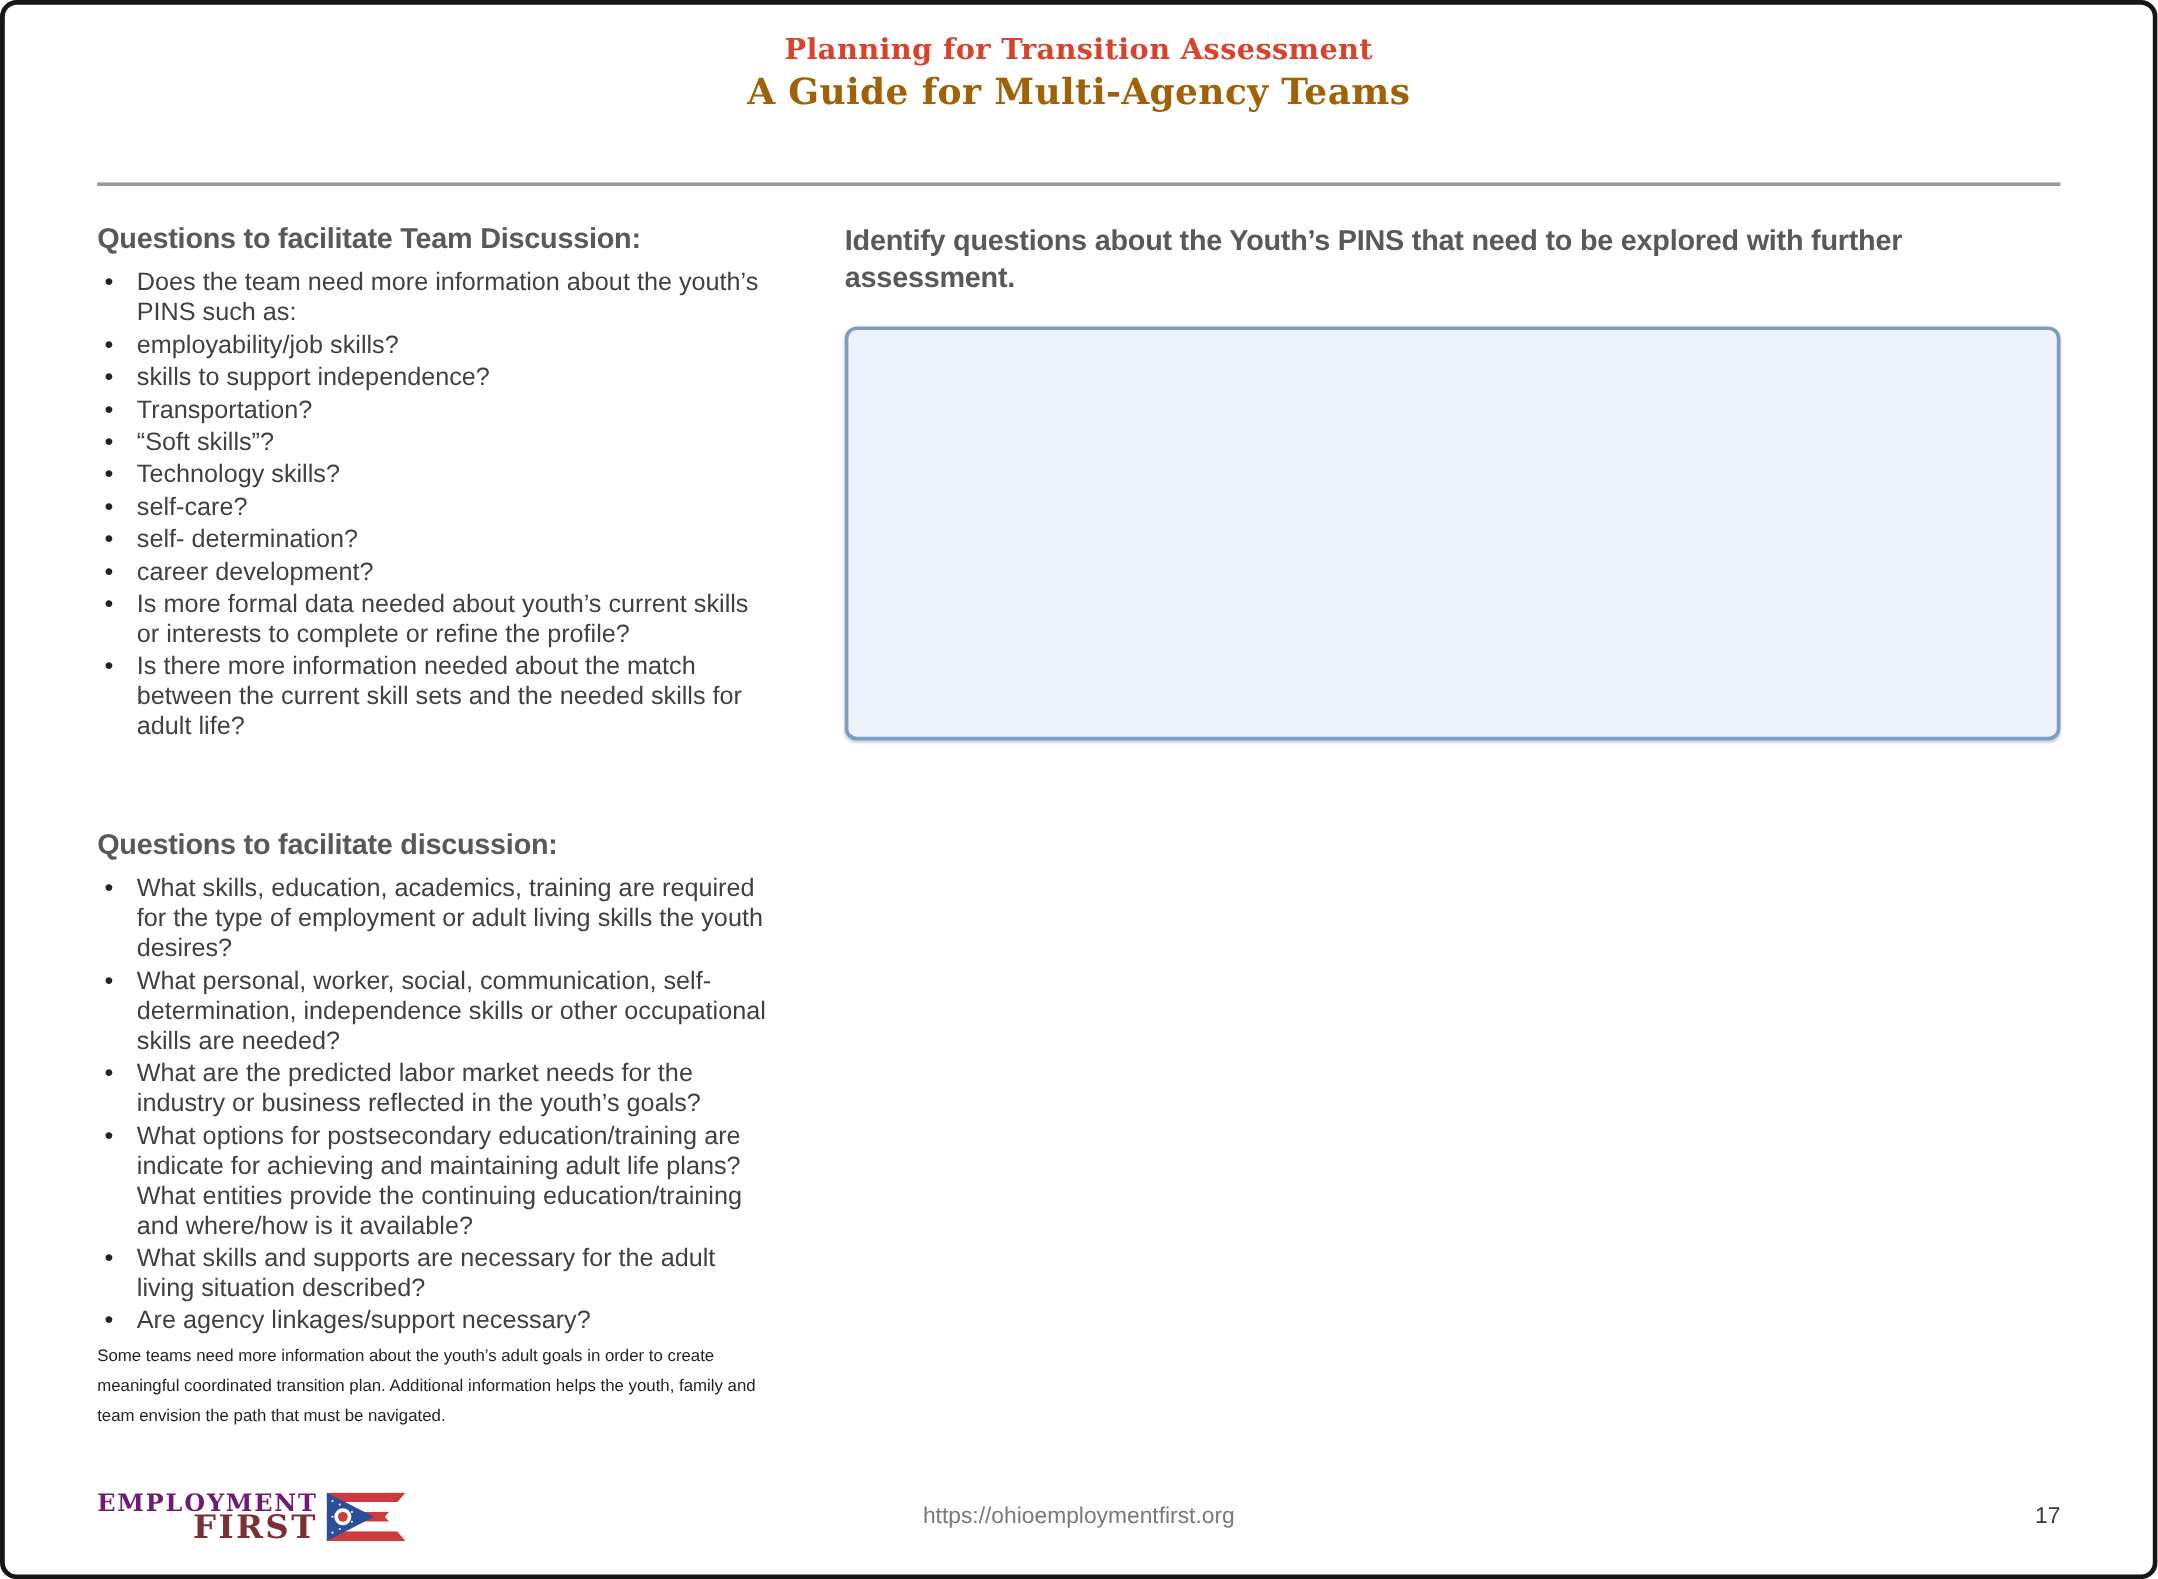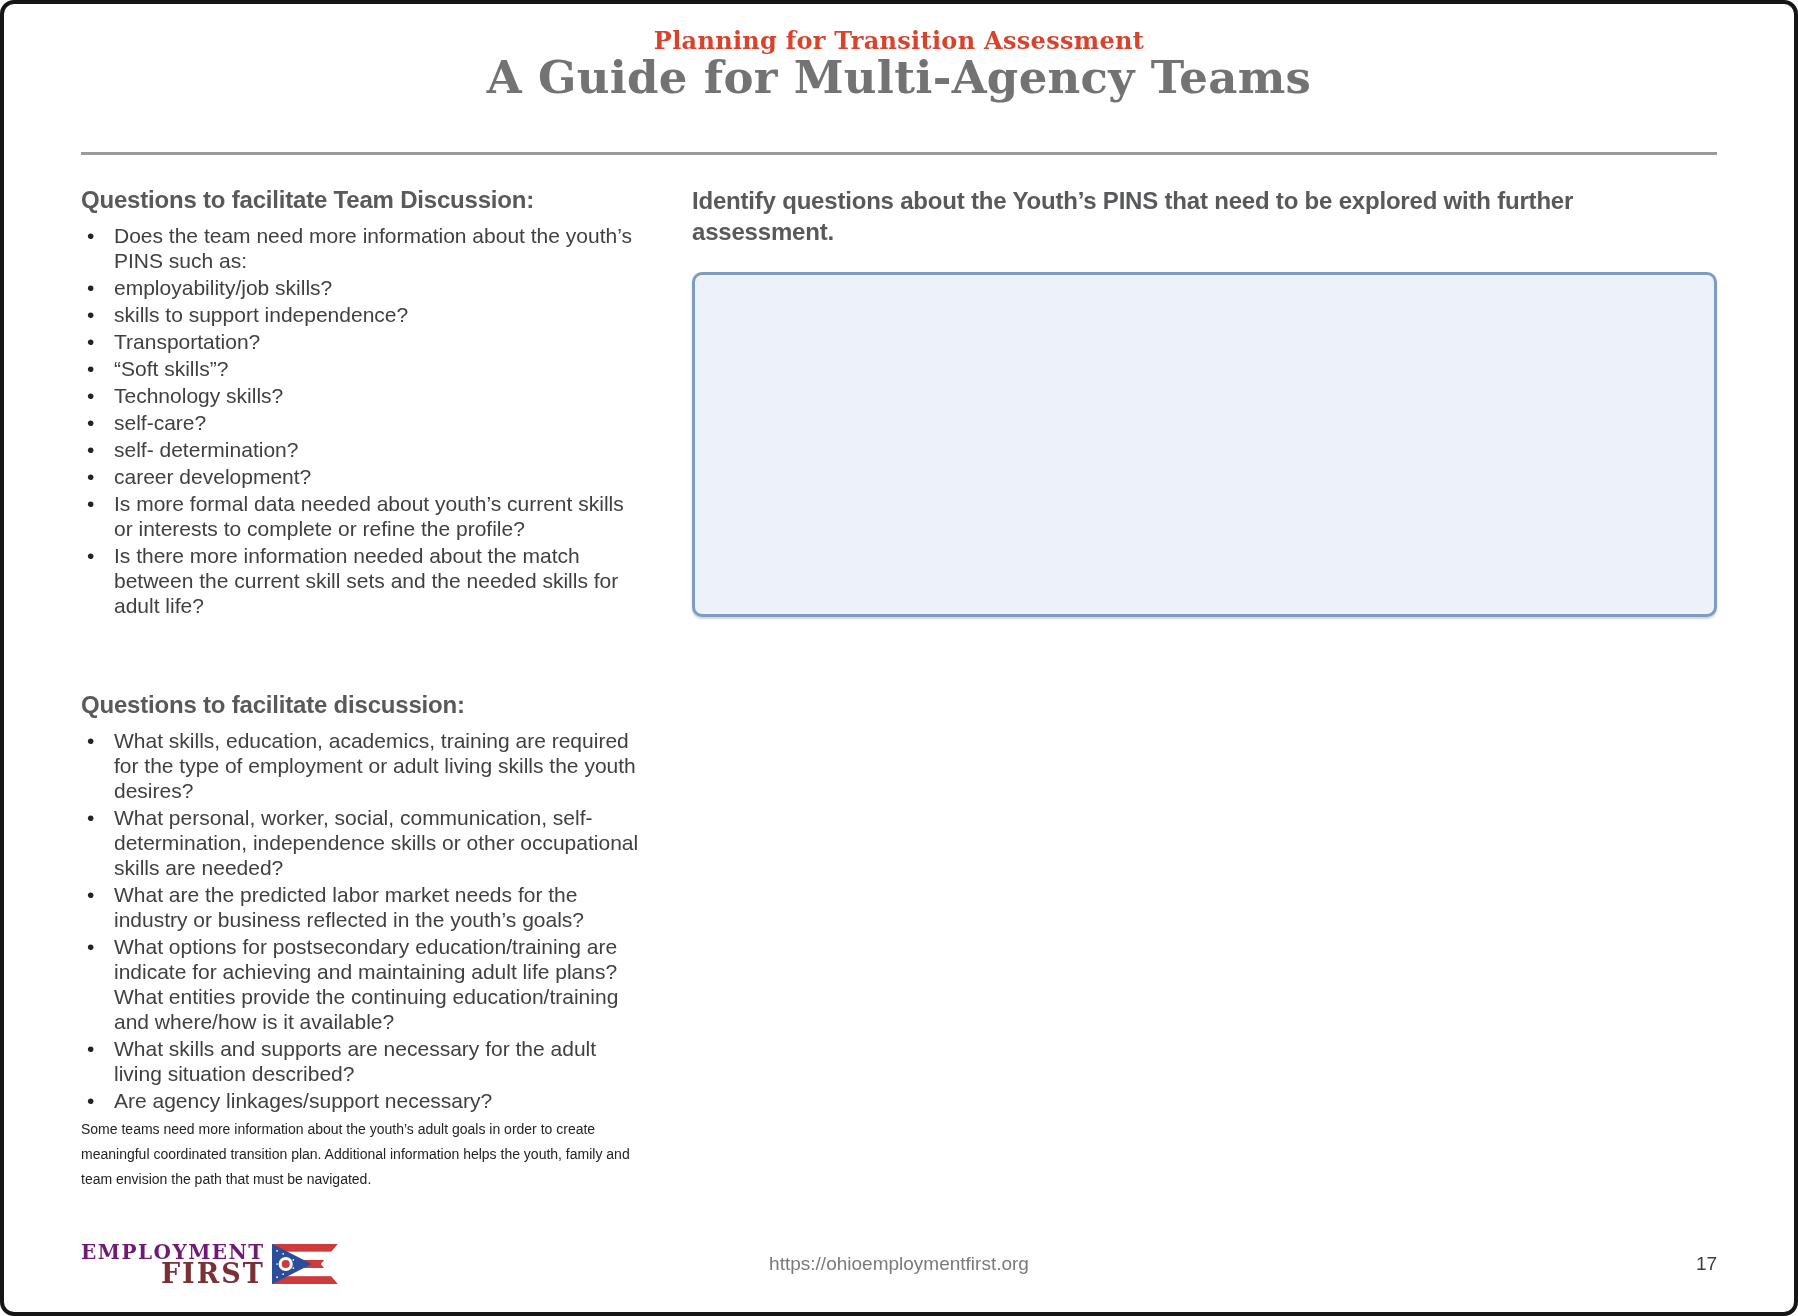--- a/index.html
+++ b/index.html
@@ -24,38 +24,38 @@
     font-family: "DejaVu Serif", serif;
     font-weight: bold;
     font-size: 24px;
     line-height: 30px;
     color: #d9432c;
     letter-spacing: 0.3px;
   }
   .page-title {
     font-family: "DejaVu Serif", serif;
     font-weight: bold;
-    font-size: 45px;
+    font-size: 30px;
     line-height: 44px;
-    color: #737373;
+    color: #a16207;
     letter-spacing: 0.3px;
   }
   .rule {
     margin-top: 52px;
     height: 3px;
     background: #9a9a9a;
     border: none;
   }
 
   
   .main { margin-top: 30px; }
   .row {
     display: grid;
     grid-template-columns: 565px 1fr;
-    column-gap: 46px;
+    column-gap: 58px;
     align-items: start;
   }
   .row-1 { min-height: 505px; }
 
   .left-heading {
     font-size: 24px;
     font-weight: bold;
     color: #58595b;
     line-height: 30px;
     margin: 0 0 8px 0;

